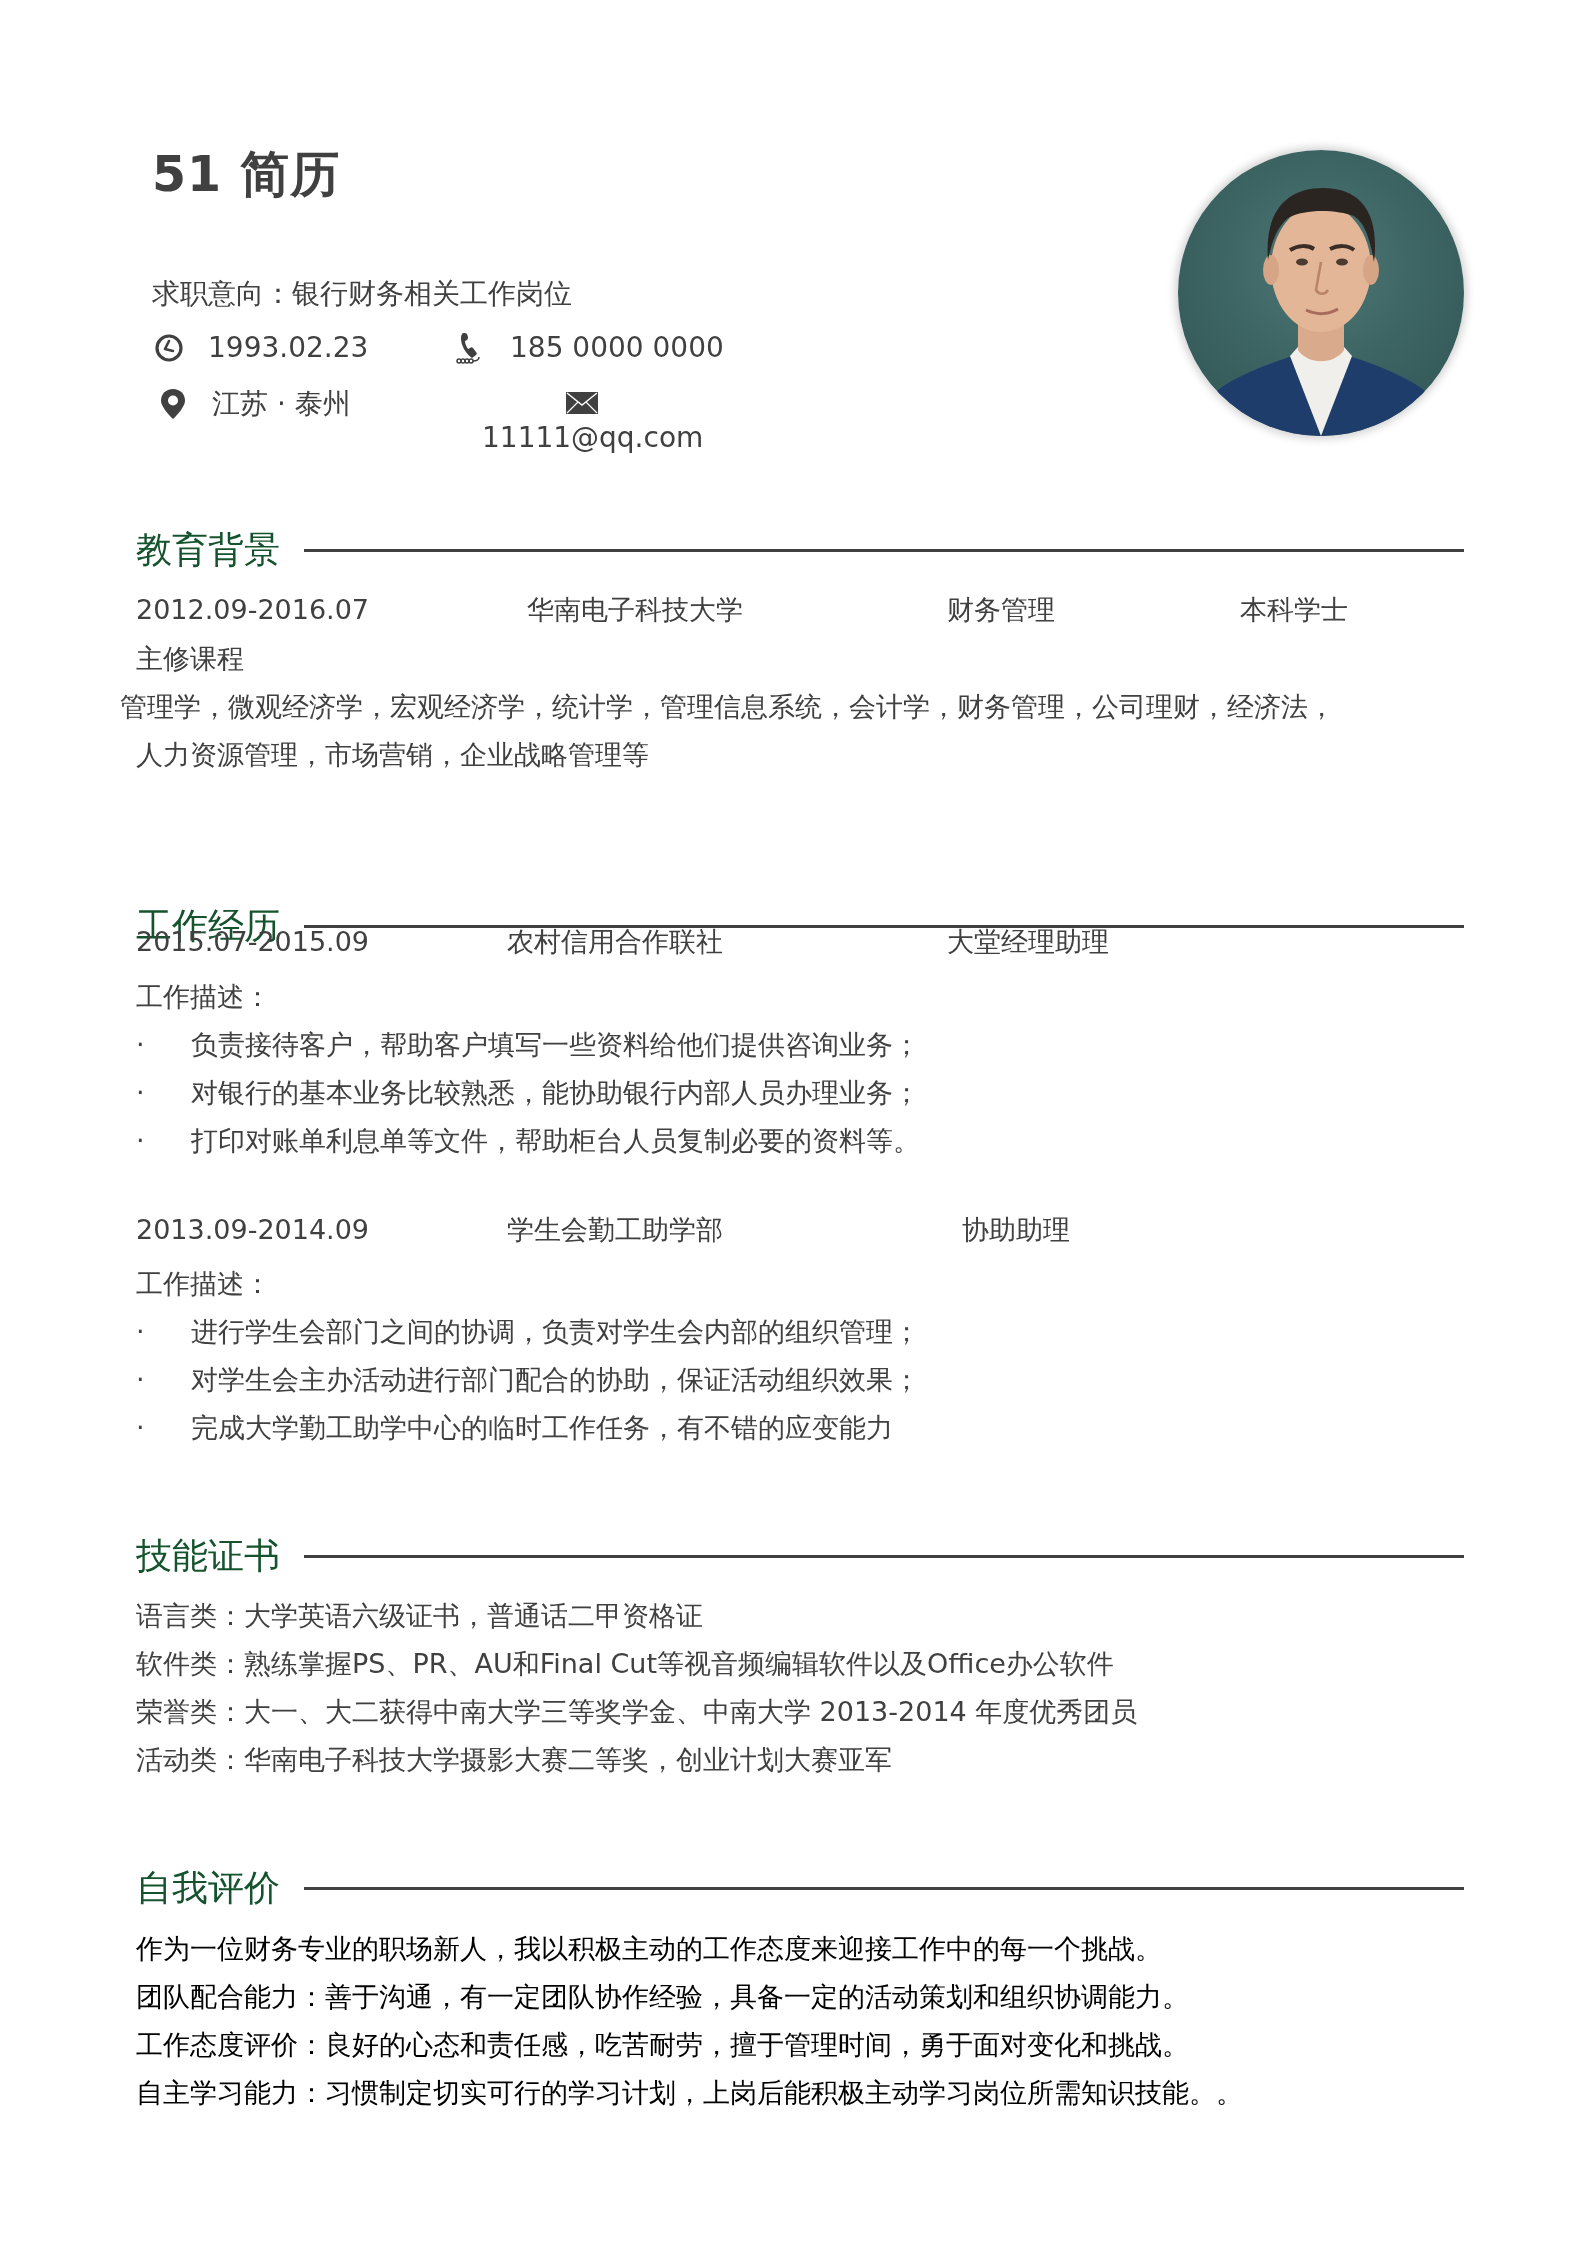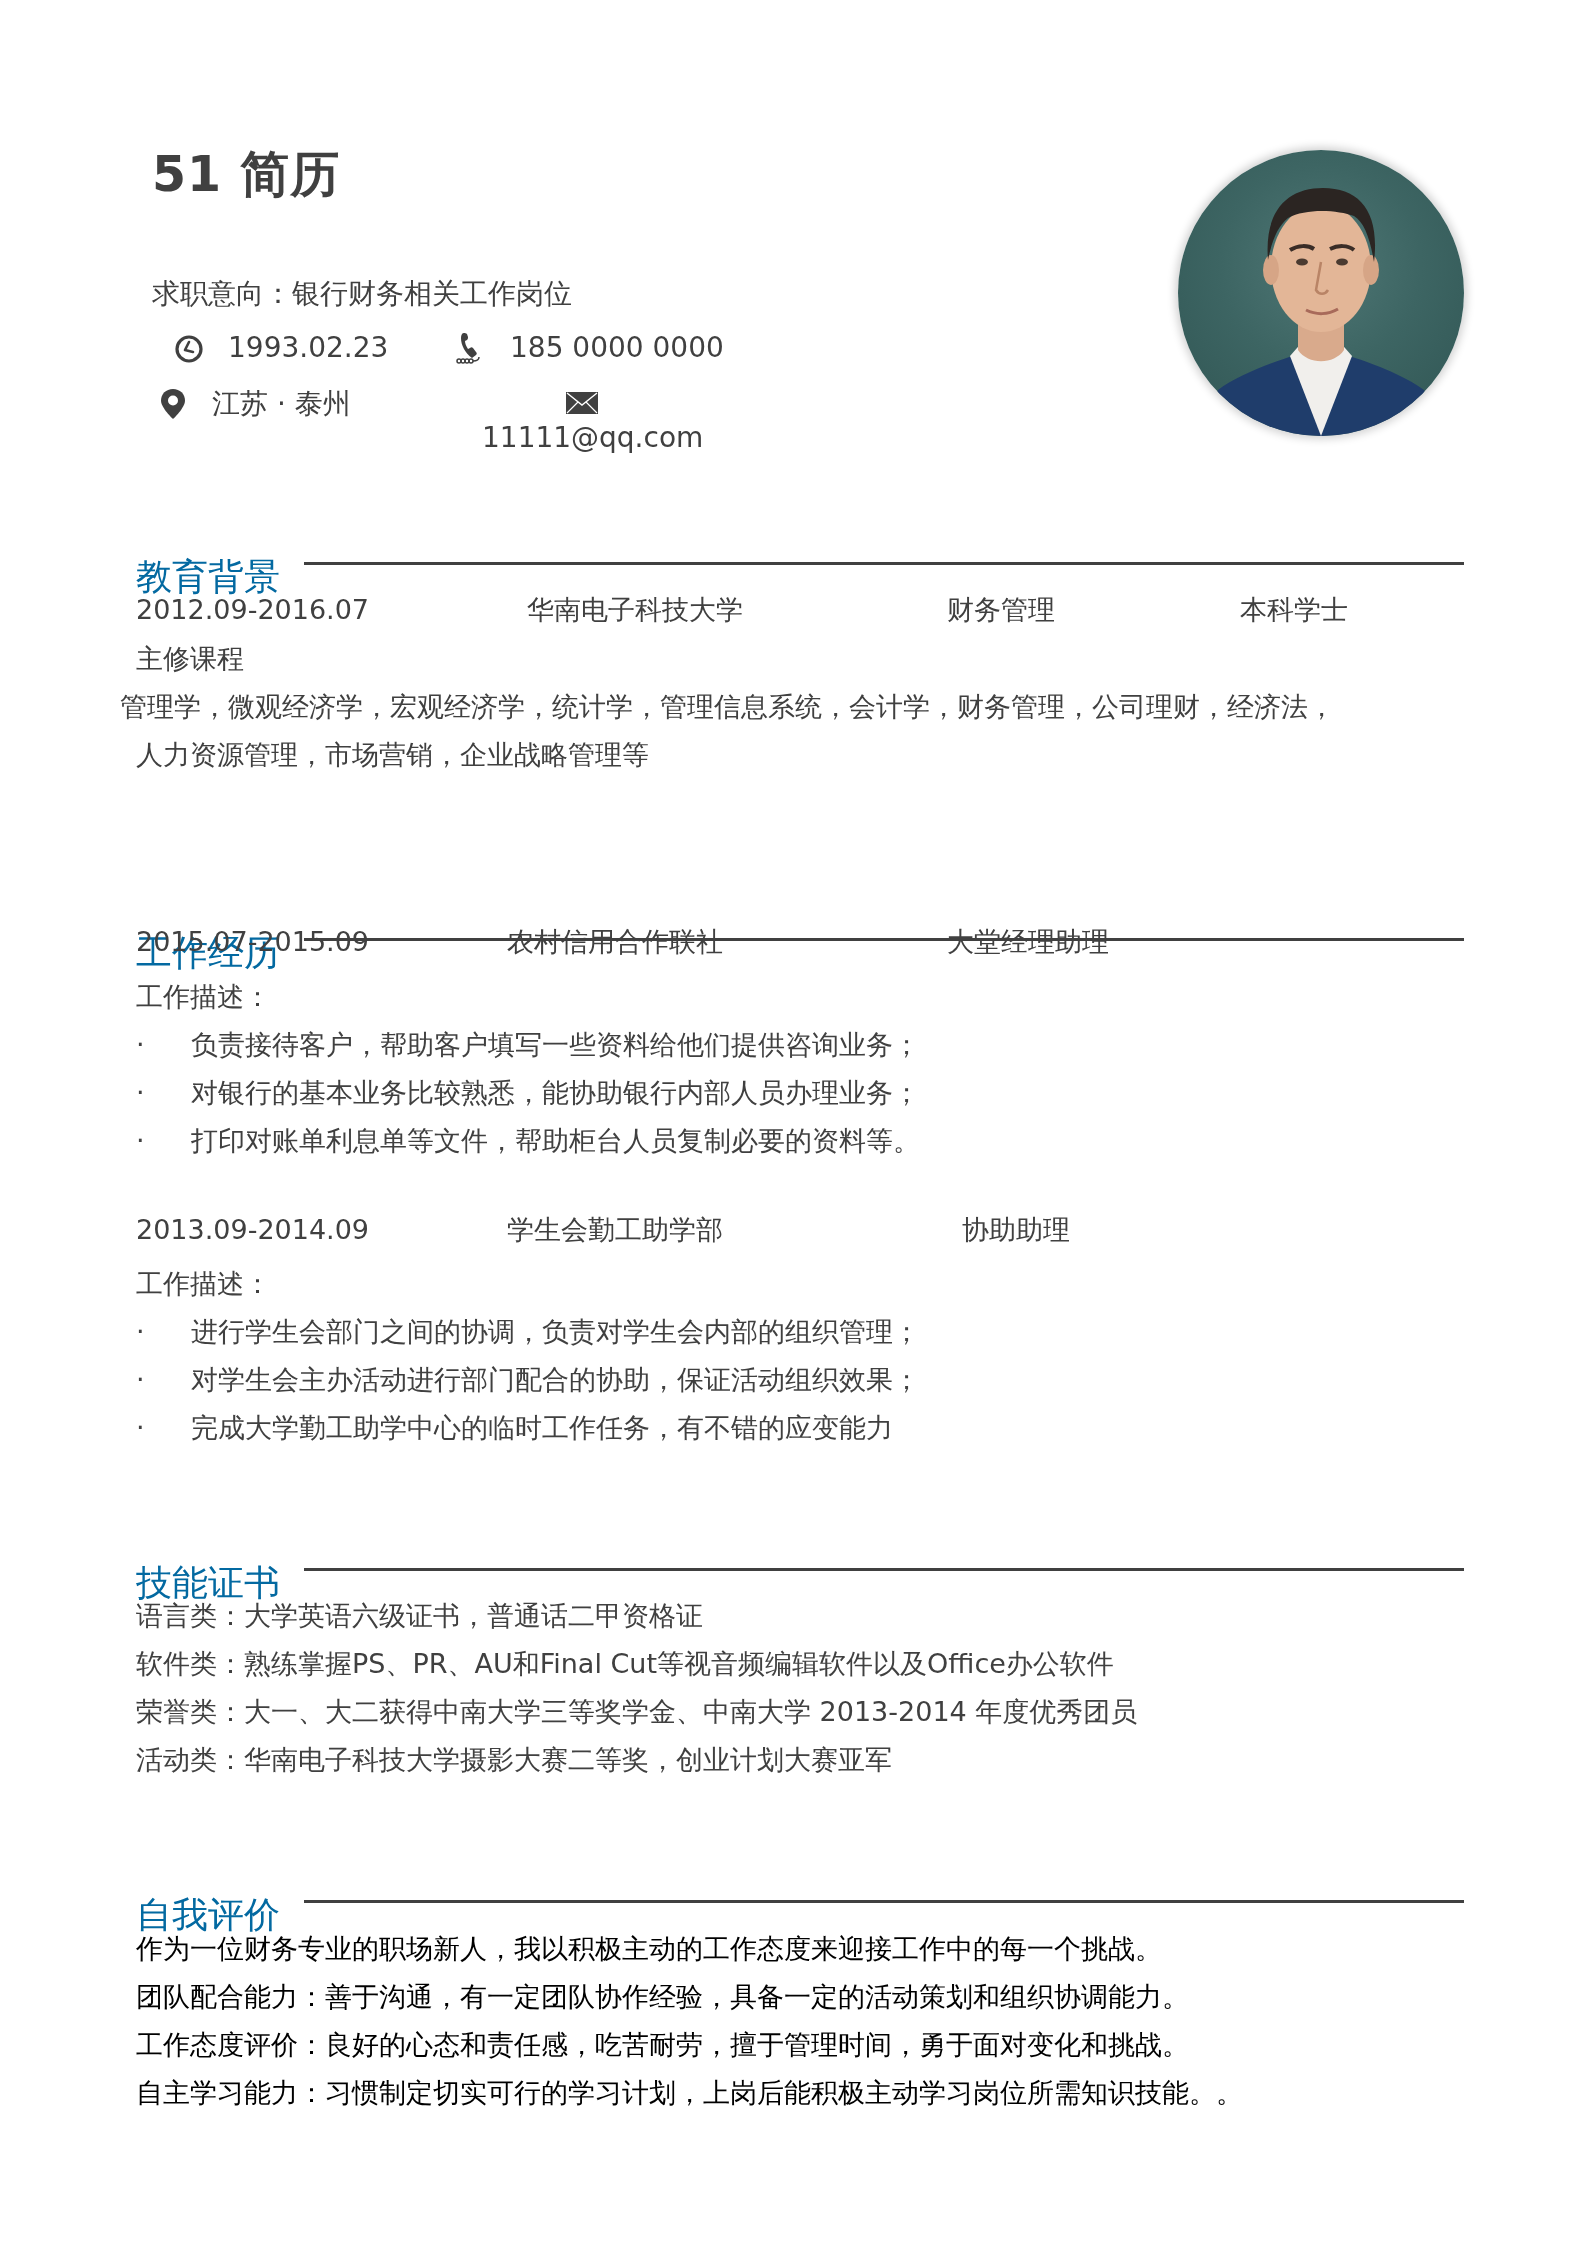--- a/index.html
+++ b/index.html
@@ -19,34 +19,34 @@
 
   .photo {
     left: 1178px; top: 150px; width: 286px; height: 286px; border-radius: 50%;
     overflow: hidden;
     box-shadow: 0 0 8px 3px rgba(0,0,0,0.18);
     background: radial-gradient(circle at 50% 40%, #4f7775 0%, #3d6563 45%, #2f5452 100%);
   }
 
   
   .sec-head { display: flex; align-items: center; }
-  .sec-title { font-size: 36px; color: #0369a1; line-height: 44px; margin-top: 27px; }
+  .sec-title { font-size: 36px; color: #14532d; line-height: 44px; }
   .sec-line { height: 3px; background: #404040; margin-left: 24px; }
   .row { font-size: 27px; line-height: 34px; color: #404040; }
   .dark { color: #000000; }
   .bullet-row { display: flex; }
   .bullet-row .dot { width: 55px; }
 </style>
 </head>
 <body>
 
 <div class="abs title">51 简历</div>
 <div class="abs intent">求职意向：银行财务相关工作岗位</div>
 
-<div class="abs info-item" style="left:172px; top:330px;align-items:flex-end;">
+<div class="abs info-item" style="left:152px; top:330px;">
   <span class="ic">
     <svg width="30" height="30" viewBox="0 0 30 30">
         <circle cx="15" cy="15" r="12" fill="none" stroke="#404040" stroke-width="3.2"></circle>
         <path d="M15 8 L11 16 L19 18" fill="none" stroke="#404040" stroke-width="2.6" stroke-linecap="round" stroke-linejoin="round"></path>
       </svg>
   </span>
   <span>1993.02.23</span>
 </div>
 
 <div class="abs info-item" style="left:454px; top:330px;">

